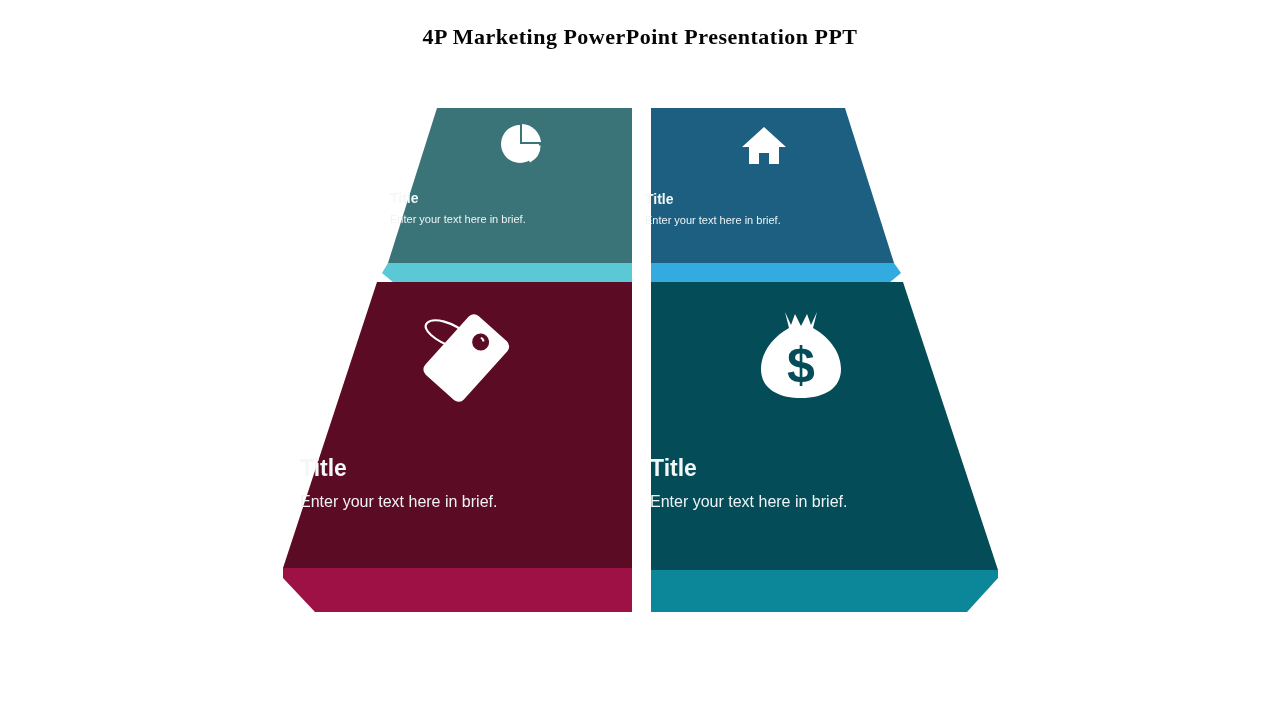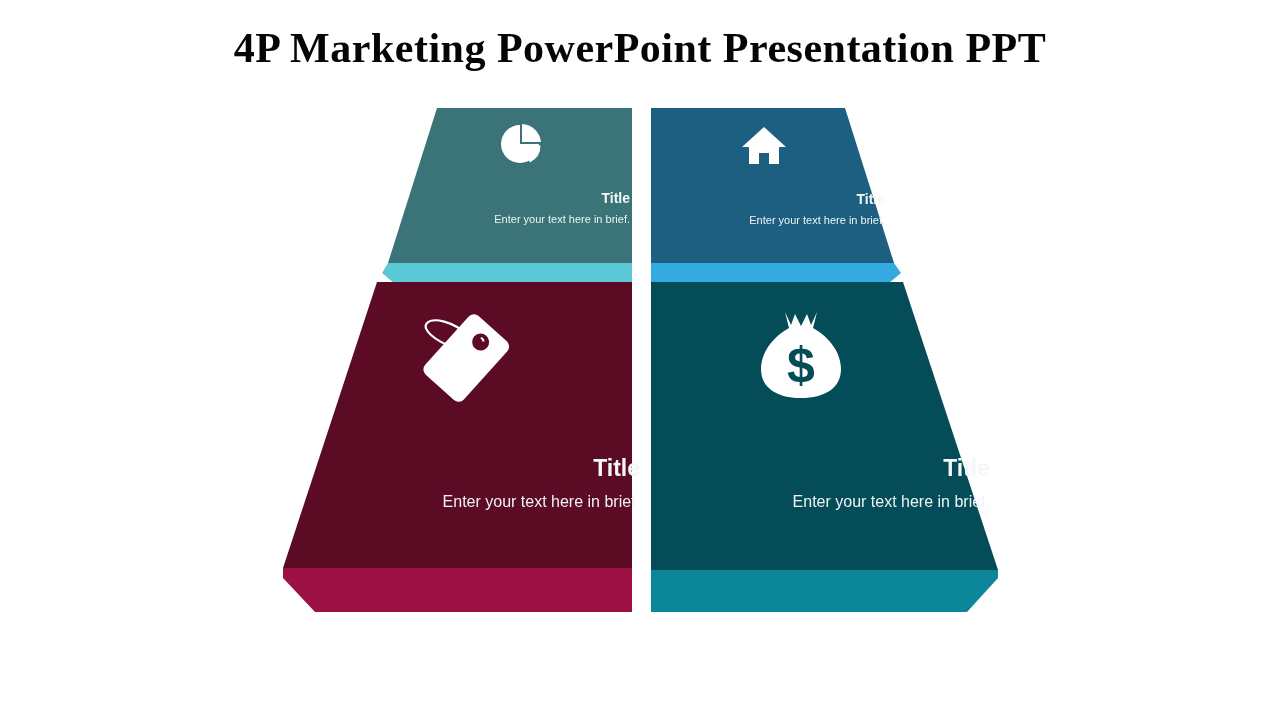--- a/index.html
+++ b/index.html
@@ -10,32 +10,32 @@
     overflow:hidden;
     position:relative;
   }
   #slide{position:absolute;left:0;top:0;width:1280px;height:720px;background:#fff;}
 
   #slide-title{
     position:absolute;left:0;top:24px;width:1280px;
     text-align:center;
     font-family:"Liberation Serif", serif;
     font-weight:bold;
-    font-size:42px;
+    font-size:22px;
     letter-spacing:0.5px;
     color:#050505;
     white-space:nowrap;
   }
 
   .panel{position:absolute;}
   .panel svg{position:absolute;left:0;top:0;overflow:visible;}
 
   .panel-content{
     position:absolute;
-    text-align:right;
+    text-align:left;
     color:#ffffff;
     pointer-events:none;
   }
   .panel-title{
     font-weight:bold;
     line-height:1.1;
     color:#f2f7f8;
   }
   .panel-desc{
     line-height:1.2;

